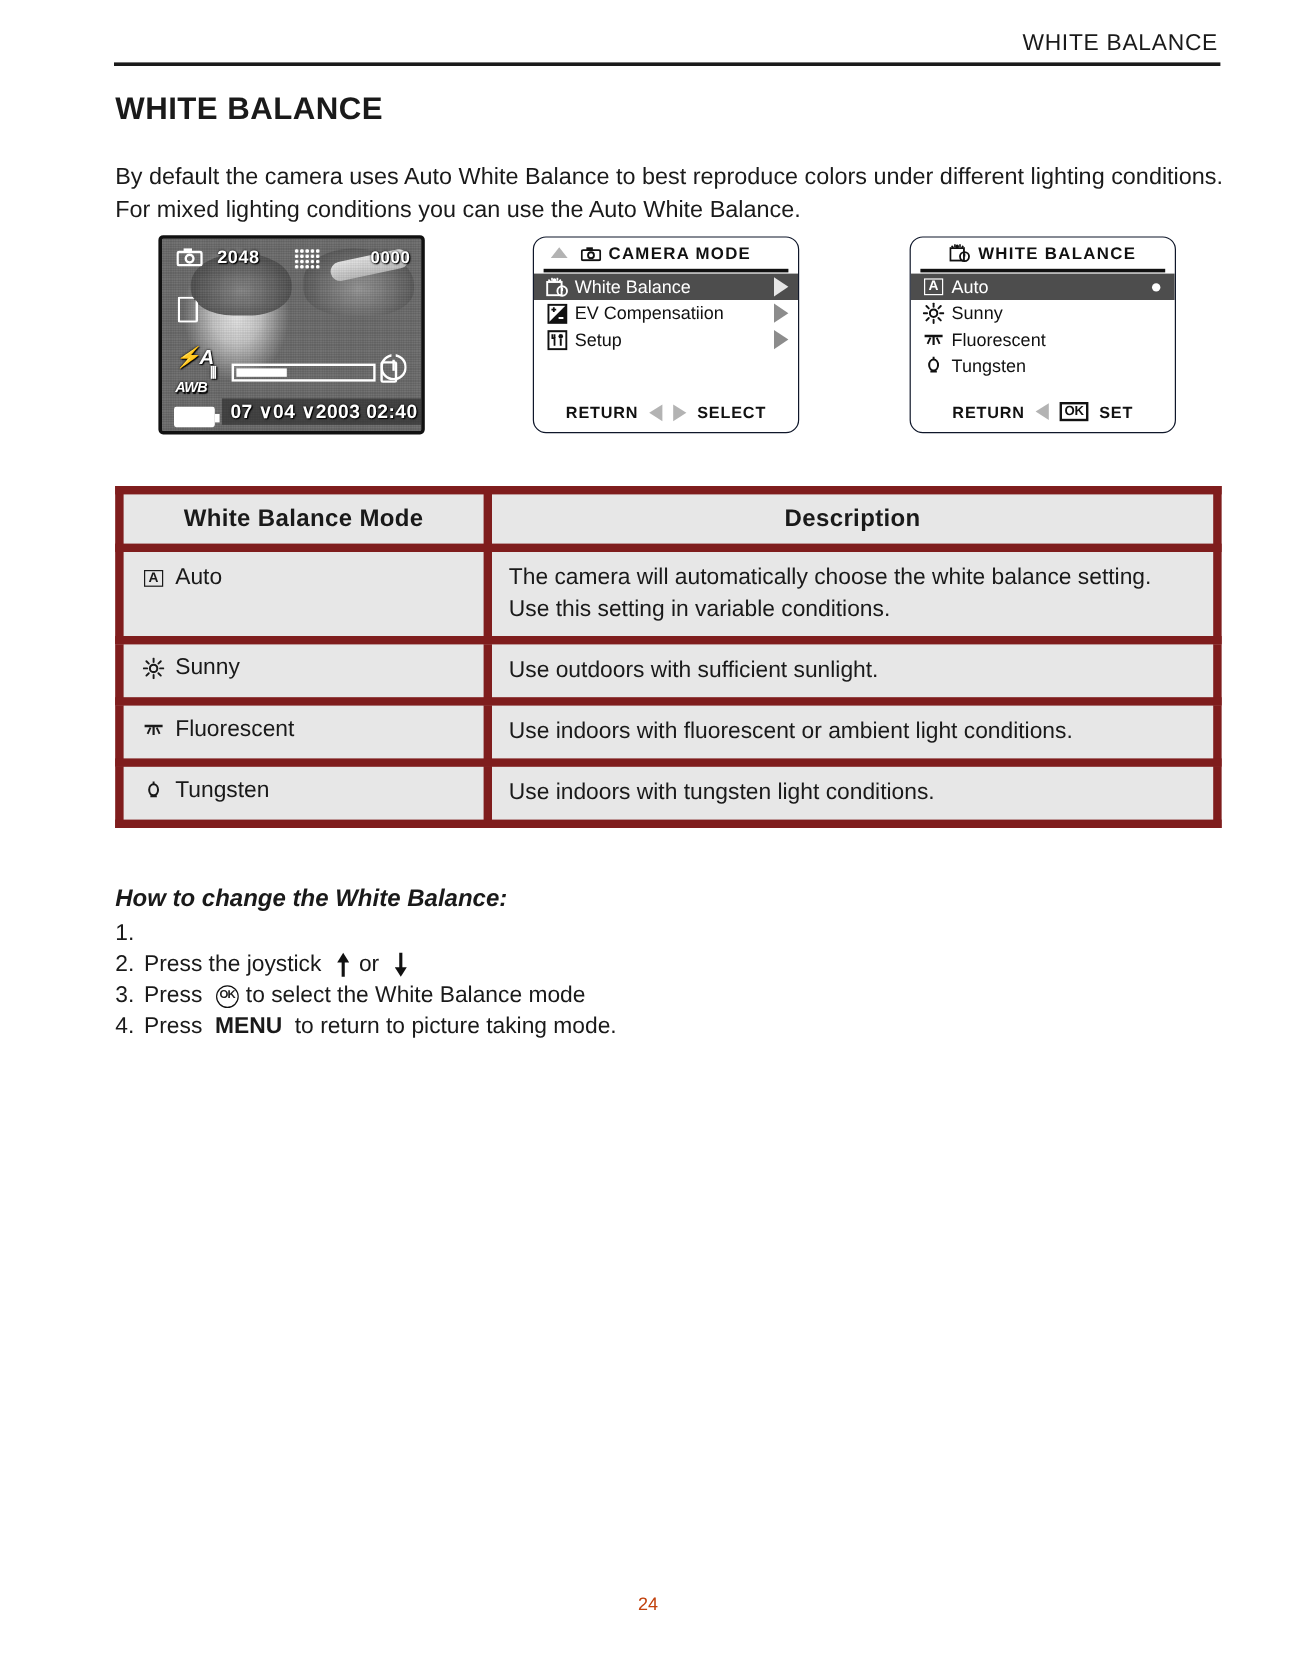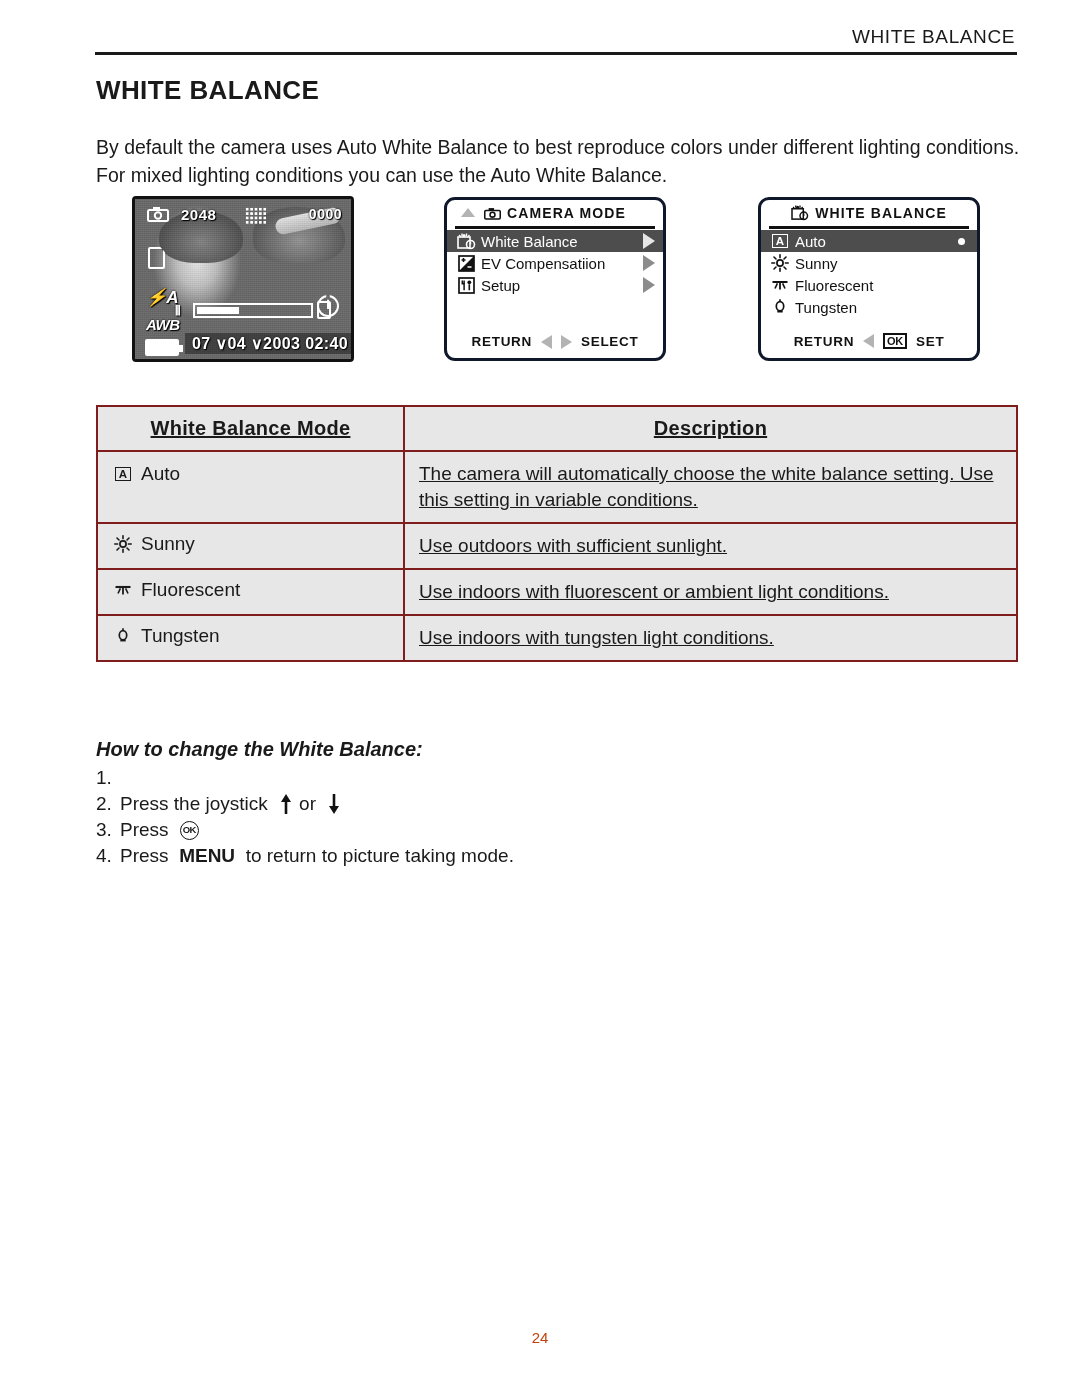--- a/index.html
+++ b/index.html
@@ -132,21 +132,21 @@
     border-radius: 2px;
     clip-path: polygon(0 0, 72% 0, 100% 24%, 100% 100%, 0 100%);
   }
   .icon-flash-osd {
     position: absolute; left: 11px; top: 88px;
     font-size: 17px; font-weight: bold; font-style: italic;
     letter-spacing: -1px;
   }
   .icon-awb-osd {
     position: absolute; left: 11px; top: 117px;
-    font-size: 15px; font-weight: bold; font-style: italic;
+    font-size: 12px; font-weight: bold; font-style: italic;
     letter-spacing: -0.5px;
   }
   .icon-batt-osd {
     position: absolute; left: 10px; top: 140px;
     width: 34px; height: 17px;
     border: 2px solid #fff; border-radius: 2px;
     background: #fff;
   }
   .icon-batt-osd::after {
     content: ""; position: absolute;
@@ -187,21 +187,21 @@
     padding: 1px 7px;
     background: rgba(40,40,40,0.62);
     font-size: 16px; font-weight: bold; letter-spacing: 0.4px;
     white-space: nowrap;
   }
 
   
   .menu-panel {
     position: absolute; top: 1px;
     width: 222px; height: 164px;
-    border: 3px solid #0f172a;
+    border: 1px solid #0f172a;
     border-radius: 11px;
     background: #fff;
     overflow: hidden;
   }
   .menu-panel.p2 { left: 348px; }
   .menu-panel.p3 { left: 662px; }
 
   .mp-title {
     display: flex; align-items: center; justify-content: center;
     gap: 6px;
@@ -289,26 +289,25 @@
   
   .wb-table {
     position: absolute;
     left: 96px; top: 405px;
     width: 922px;
     border-collapse: collapse;
     background: #e7e7e7;
     font-size: 19px;
   }
   .wb-table td, .wb-table th {
-    border: 2px solid #7f1d1d;
+    border: 7px solid #7f1d1d;
     padding: 9px 14px;
     vertical-align: top;
     text-align: left;
     font-weight: normal;
-    text-decoration: underline;
   }
   .wb-table thead th {
     text-align: center;
     font-weight: bold;
     font-size: 20px;
     height: 45px;
     vertical-align: middle;
     letter-spacing: 0.3px;
   }
   .wb-table .col-mode { width: 307px; }
@@ -667,20 +666,21 @@
         </svg>
       </span>
     </span>
   </div>
 
   <div class="step">
     <span class="num">3.</span>
     <span class="txt">
       <span style="white-space: pre;">Press </span>
       <span class="ok-round">OK</span>
+      <span style="white-space: pre;">to select the White Balance mode </span>
     </span>
   </div>
 
   <div class="step">
     <span class="num">4.</span>
     <span class="txt">
       <span style="white-space: pre;">Press </span>
       <span>&nbsp;</span>
       <span class="kbd-menu" style="white-space: pre;">MENU </span>
       <span>&nbsp;</span>

